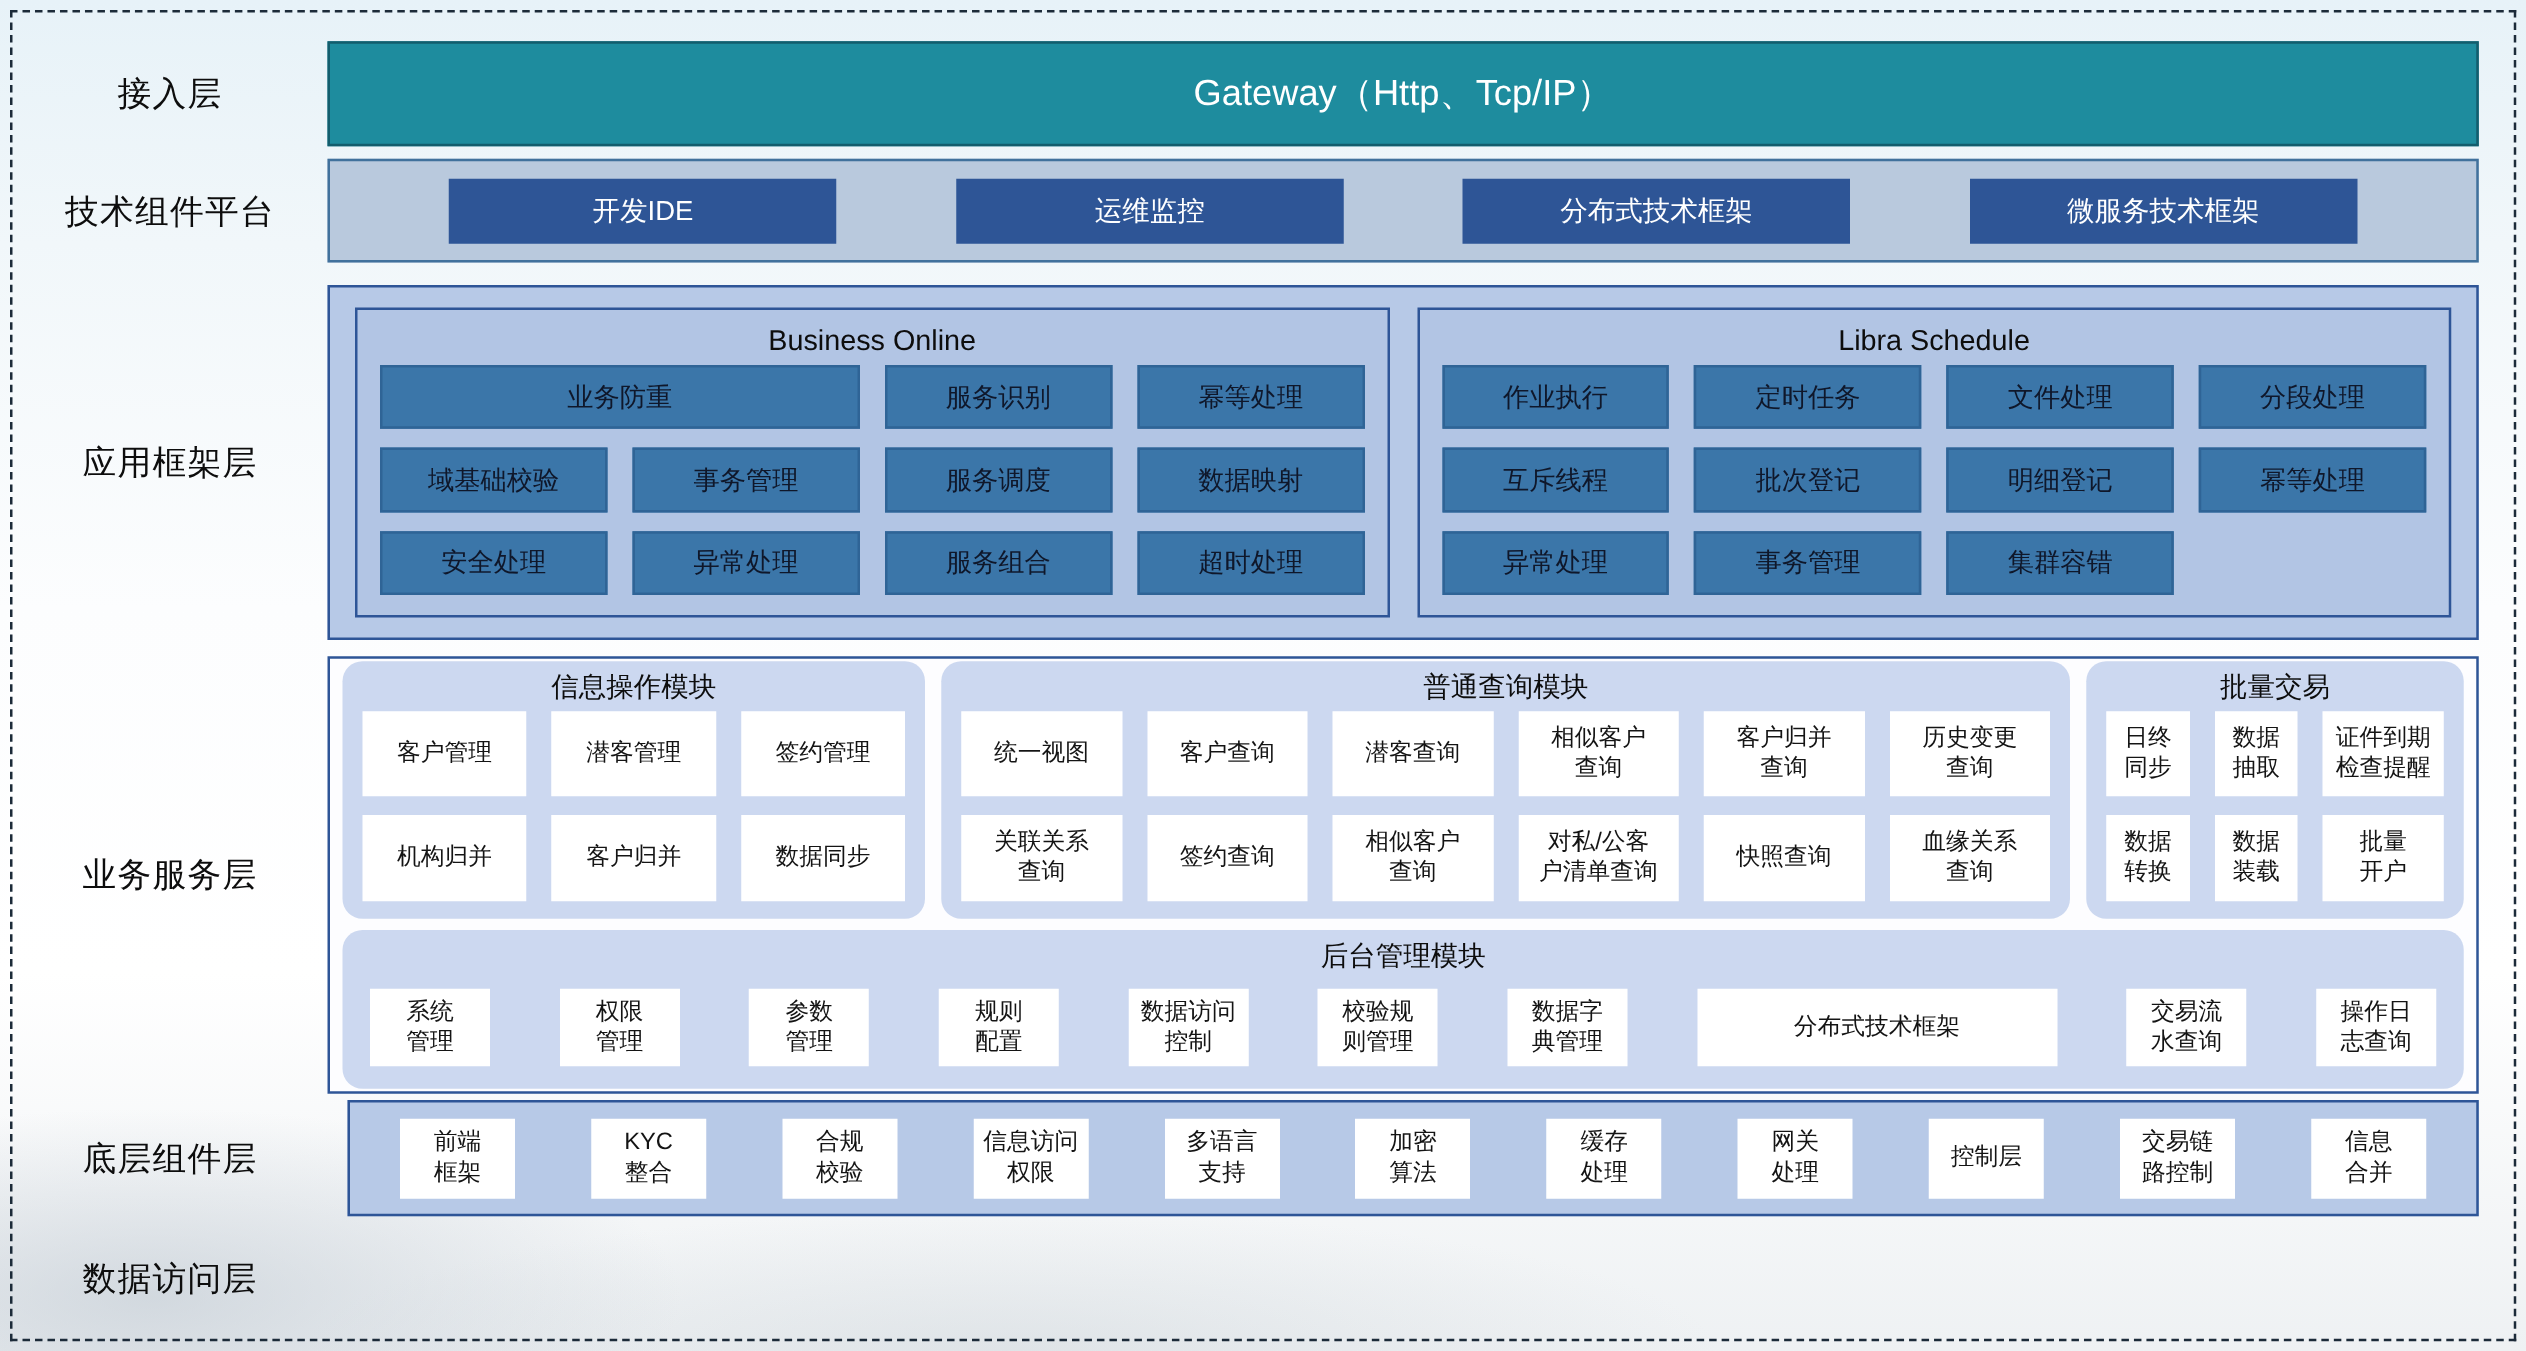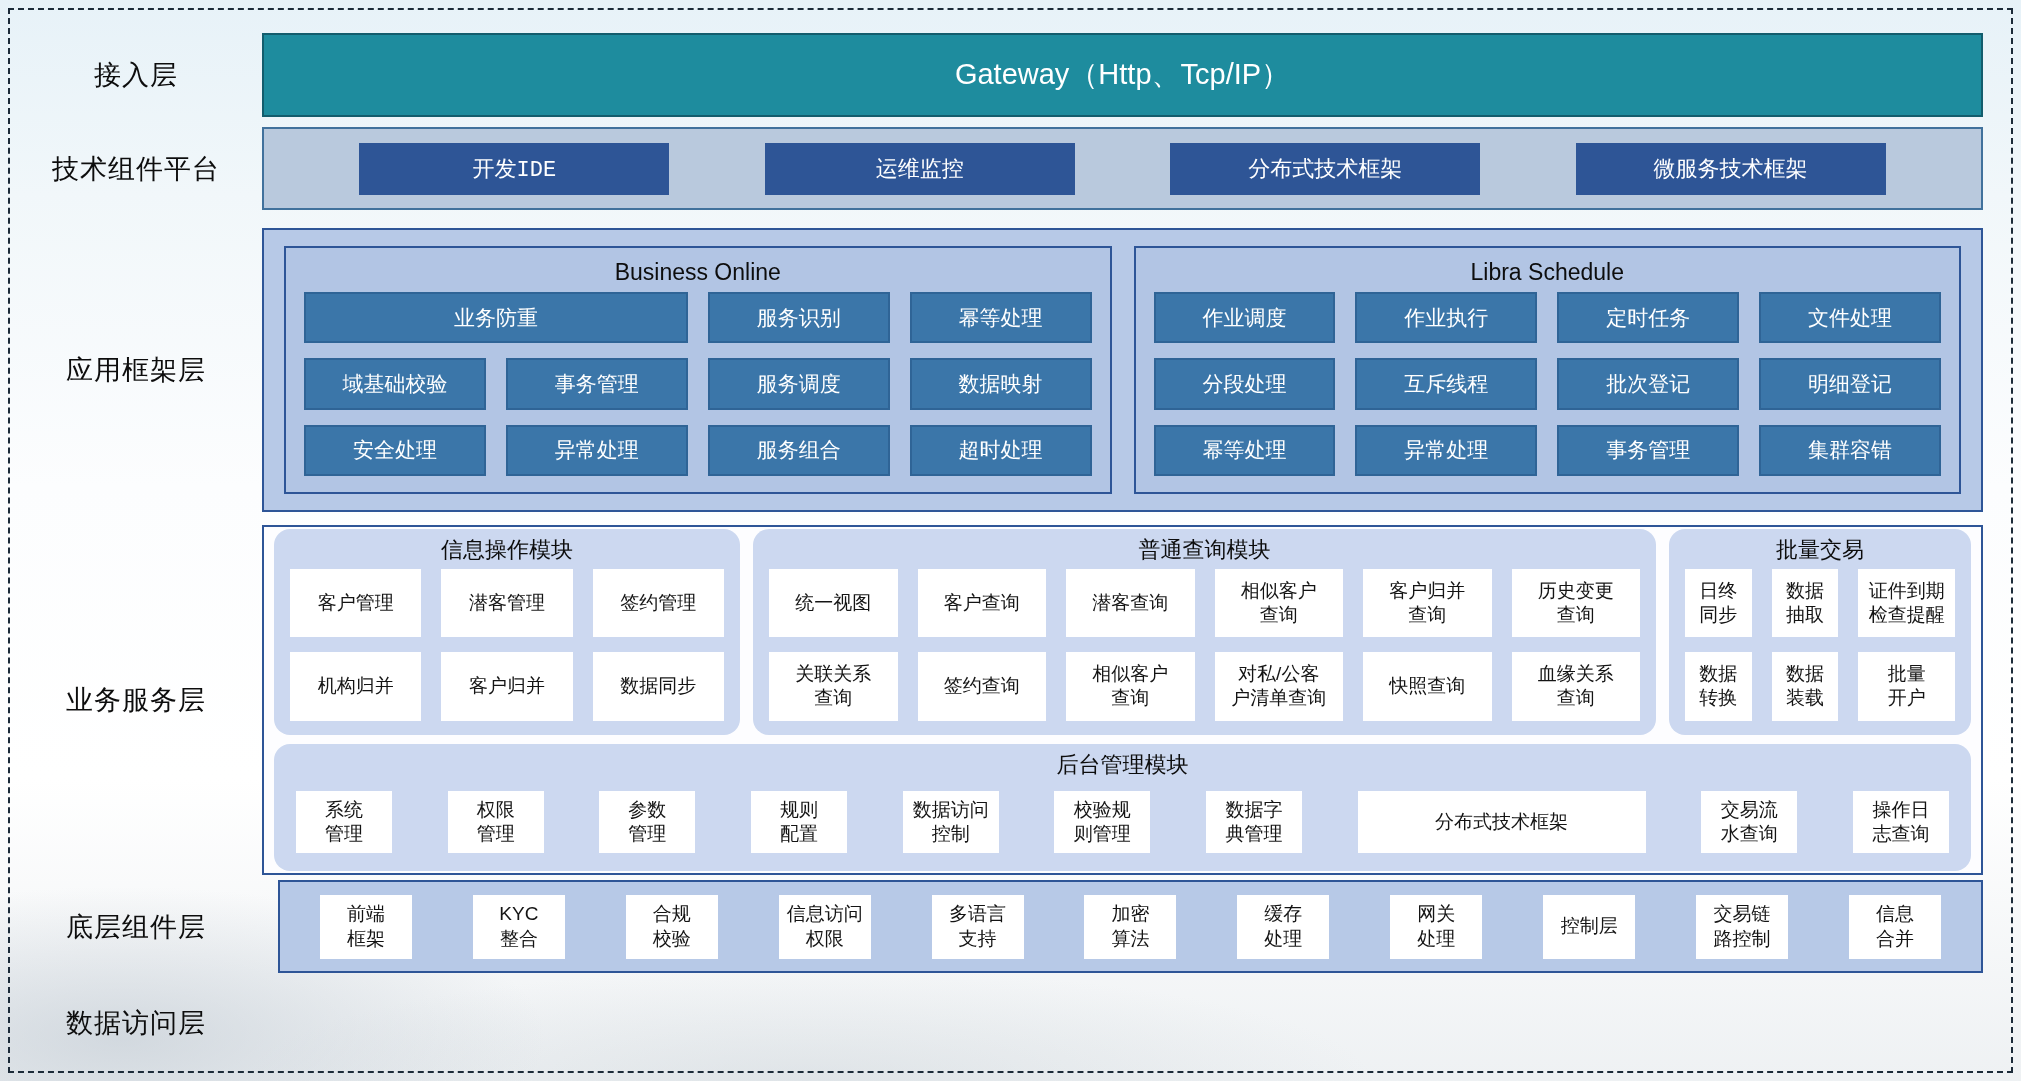--- a/index.html
+++ b/index.html
@@ -30,21 +30,21 @@
     background:var(--teal); border:2px solid #135d6d;
     color:#ffffff; display:flex; align-items:center; justify-content:center;
     font-size:29px;
   }
 
   
   #row-tech { margin-top:10px; height:83px; }
   .tech-panel {
     height:100%; box-sizing:border-box;
     background:var(--tech_panel_fill); border:2px solid var(--tech_panel_border);
-    display:flex; align-items:center; justify-content:space-evenly;font-family:Liberation Mono, monospace;
+    display:flex; align-items:center; justify-content:space-evenly;
   }
   .tech-btn {
     width:310px; height:52px; background:var(--navy_button);
     color:#fff; font-size:22px; display:flex; align-items:center; justify-content:center;
   }
 
   
   #row-app { margin-top:18px; height:284px; }
   .app-panel {
     height:100%; box-sizing:border-box;
@@ -57,21 +57,21 @@
     padding:4px 18px 16px; display:flex; flex-direction:column;
   }
   .sub-title { text-align:center; font-size:23px; color:#0d0d0d; height:40px; line-height:40px; }
   .btn-grid { flex:1; display:grid; gap:15px 20px; }
   .cols-3 { grid-template-columns:repeat(3,1fr); }
   .cols-4 { grid-template-columns:repeat(4,1fr); }
   .cols-6 { grid-template-columns:repeat(6,1fr); }
   .cols-batch { grid-template-columns:1fr 1fr 1.45fr; }
   .steel-btn {
     background:var(--steel_button); border:2px solid var(--steel_border);
-    color:#ffffff; font-size:21px; display:flex; align-items:center; justify-content:center;
+    color:#0f172a; font-size:21px; display:flex; align-items:center; justify-content:center;
     box-sizing:border-box;
   }
 
   
   #row-biz { margin-top:13px; height:350px; }
   .biz-panel {
     height:100%; box-sizing:border-box;
     background:#fdfdff; border:2px solid var(--panel_border);
     padding:2px 10px; display:flex; flex-direction:column; gap:9px;
   }
@@ -143,21 +143,20 @@
               <div class="steel-btn">数据映射</div>
               <div class="steel-btn">安全处理</div>
               <div class="steel-btn">异常处理</div>
               <div class="steel-btn">服务组合</div>
               <div class="steel-btn">超时处理</div>
             </div>
         </div>
         <div class="sub-panel">
           <div class="sub-title">Libra Schedule</div>
           <div class="btn-grid cols-4">
-              <div class="steel-btn">作业调度</div>
               <div class="steel-btn">作业执行</div>
               <div class="steel-btn">定时任务</div>
               <div class="steel-btn">文件处理</div>
               <div class="steel-btn">分段处理</div>
               <div class="steel-btn">互斥线程</div>
               <div class="steel-btn">批次登记</div>
               <div class="steel-btn">明细登记</div>
               <div class="steel-btn">幂等处理</div>
               <div class="steel-btn">异常处理</div>
               <div class="steel-btn">事务管理</div>

